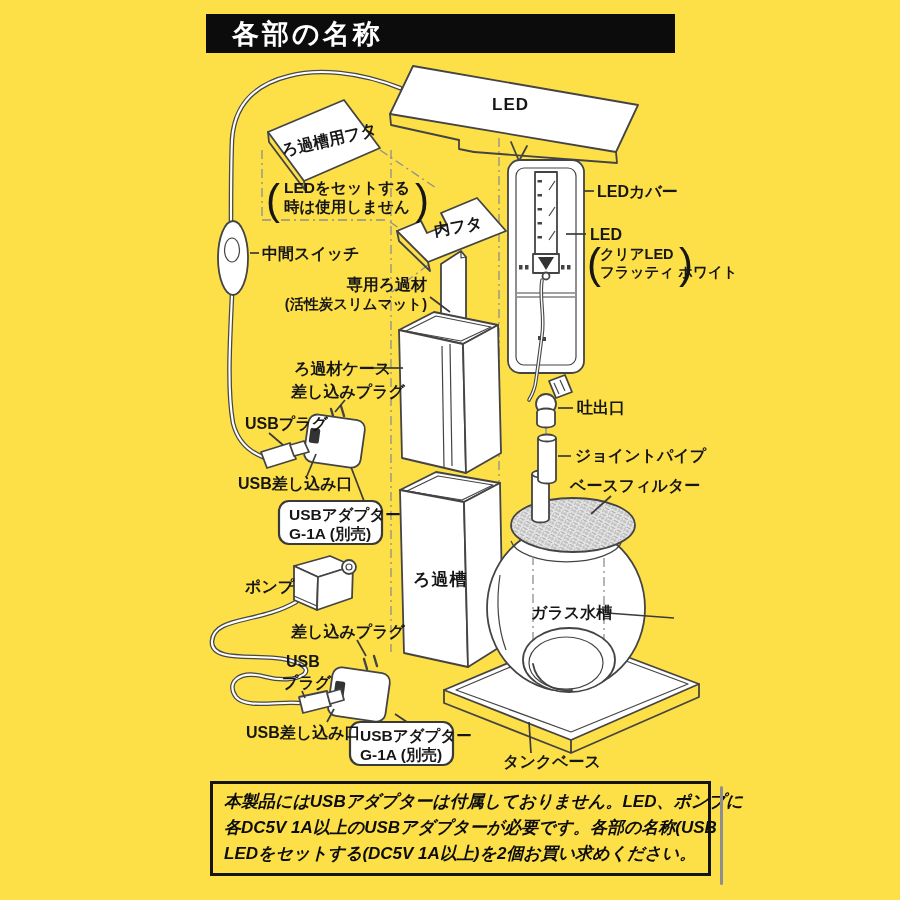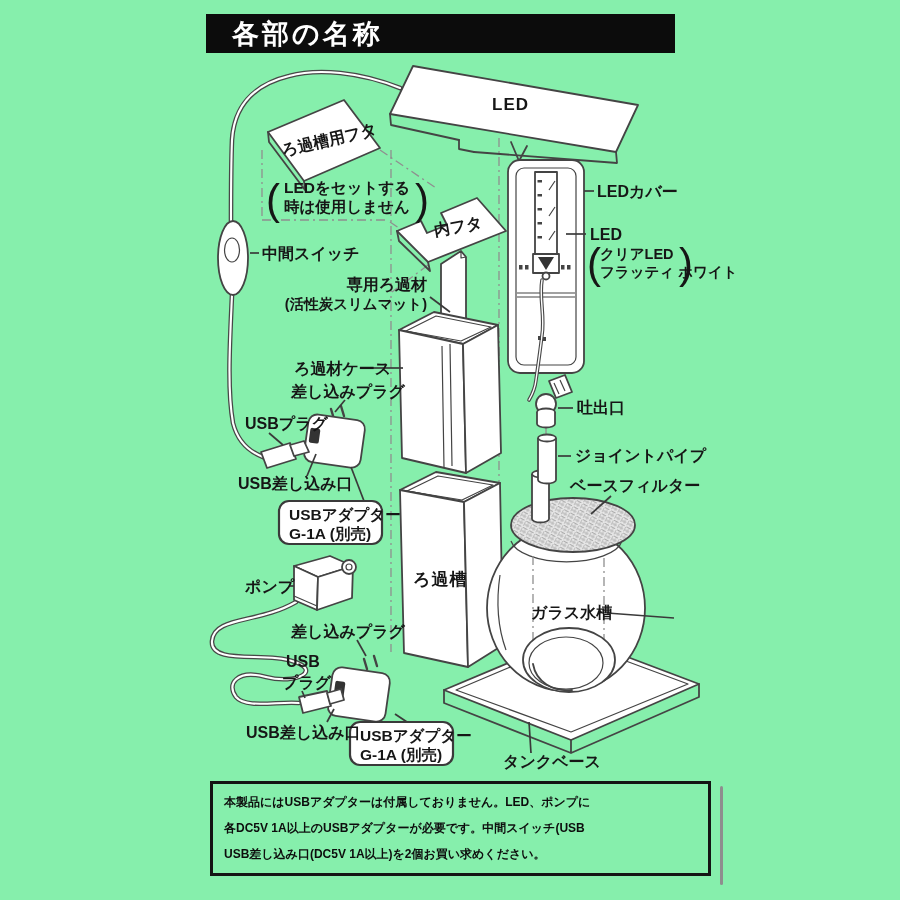--- a/index.html
+++ b/index.html
@@ -1,37 +1,37 @@
 <!DOCTYPE html>
 <html><head>
 <meta charset="utf-8">
 <style>
   html,body{margin:0;padding:0;background:#fff;}
-  .stage{position:relative;width:900px;height:900px;background:#86efac;overflow:hidden;
+  .stage{position:relative;width:900px;height:900px;background:#fde047;overflow:hidden;
          font-family:"Liberation Sans",sans-serif;}
   .title-bar{position:absolute;left:206px;top:14px;width:469px;height:39px;background:#0c0c0c;
              display:flex;align-items:center;}
   .title-bar span{color:#ffffff;font-size:27px;font-weight:bold;letter-spacing:3px;padding-left:26px;}
   .diagram-svg{position:absolute;left:0;top:0;}
   .ln{fill:none;stroke:#444444;stroke-width:1.8;stroke-linejoin:round;stroke-linecap:round;}
   .thin{fill:none;stroke:#444444;stroke-width:1.2;stroke-linejoin:round;}
   .fw{fill:#ffffff;stroke:#444444;stroke-width:1.8;stroke-linejoin:round;}
   .guide{fill:none;stroke:#8f8f8f;stroke-width:1.3;stroke-dasharray:9 4 2 4;}
   .cable-o{fill:none;stroke:#474747;stroke-width:4.6;stroke-linecap:round;}
   .cable-i{fill:none;stroke:#ffffff;stroke-width:2.1;stroke-linecap:round;}
   .leader{fill:none;stroke:#3a3a3a;stroke-width:1.7;}
   .box{fill:#ffffff;stroke:#3a3a3a;stroke-width:2.2;}
   .lbl{font-family:"Liberation Sans",sans-serif;font-weight:700;font-size:16px;fill:#161616;}
   .fs17{font-size:17px;letter-spacing:1px;}
   .fs155{font-size:15.5px;}
   .fs145{font-size:14.5px;}
   .paren{font-family:"Liberation Sans",sans-serif;font-weight:400;font-size:42px;fill:#161616;}
   .notice{position:absolute;left:210px;top:781px;width:476px;border:3px solid #141414;
           padding:5px 8px 6px 11px;color:#0d0d0d;}
-  .notice div{font-size:12px;font-weight:bold;line-height:26px;white-space:nowrap;letter-spacing:0;}
+  .notice div{font-size:17px;font-weight:bold;line-height:26px;white-space:nowrap;letter-spacing:0;font-style:italic;}
   .side-rule{position:absolute;left:720px;top:786px;width:3px;height:99px;background:#8e8e8e;border-radius:3px;}
 </style>
 </head>
 <body>
 
 <div class="stage">
 
   <div class="title-bar">
     <span>各部の名称</span>
   </div>
@@ -278,18 +278,18 @@
       <text class="lbl" x="246" y="738">USB差し込み口</text>
       <text class="lbl fs155" x="360" y="741">USBアダプター</text>
       <text class="lbl fs155" x="360" y="760">G-1A (別売)</text>
 
       <text class="lbl" x="503" y="767">タンクベース</text>
     </g>
   </svg>
 
   <div class="notice">
     <div>本製品にはUSBアダプターは付属しておりません。LED、ポンプに</div>
-    <div>各DC5V 1A以上のUSBアダプターが必要です。中間スイッチ(USB</div>
-    <div>USB差し込み口(DC5V 1A以上)を2個お買い求めください。</div>
+    <div>各DC5V 1A以上のUSBアダプターが必要です。各部の名称(USB</div>
+    <div>LEDをセットする(DC5V 1A以上)を2個お買い求めください。</div>
   </div>
 
   <div class="side-rule"></div>
 </div>
 
 </body></html>

